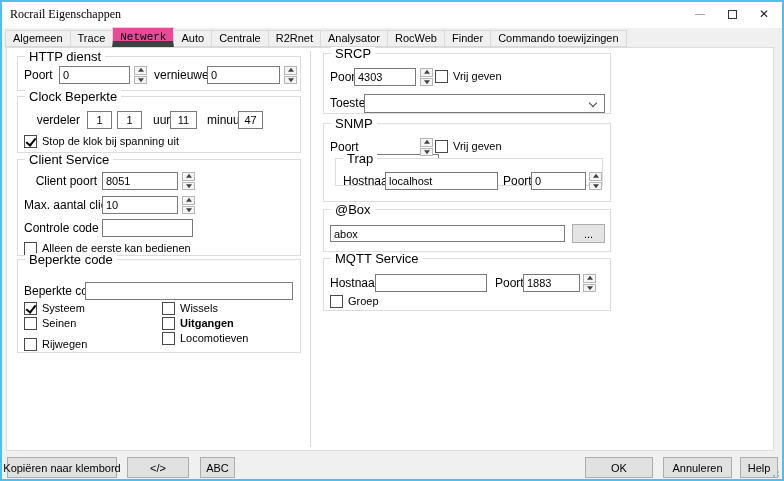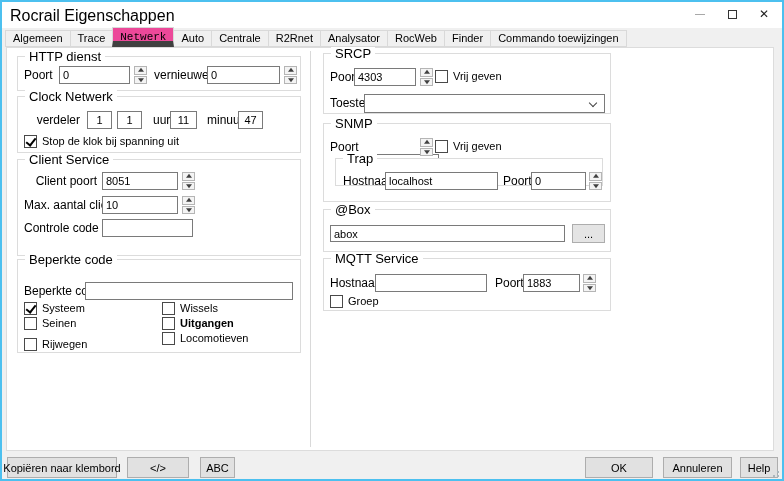--- a/index.html
+++ b/index.html
@@ -1,20 +1,20 @@
 <!DOCTYPE html>
 <html><head>
 <meta charset="utf-8">
 <style>
   *{box-sizing:border-box;margin:0;padding:0;font-family:"Liberation Sans","DejaVu Sans",sans-serif;}
   body{background:#cfcfcf;}
   #win{position:relative;width:784px;height:481px;background:#f0f0f0;overflow:hidden;}
   .border-overlay{position:absolute;inset:0;border:2px solid #4cc0ef;pointer-events:none;z-index:60;}
   .titlebar{position:absolute;left:0;top:0;right:0;height:28px;background:#ffffff;}
-  .title{position:absolute;left:10px;top:7px;font-size:16px;color:#000;white-space:nowrap;}
+  .title{position:absolute;left:10px;top:7px;font-size:12px;color:#000;white-space:nowrap;font-family:Liberation Serif, serif;}
   .wbtns{position:absolute;right:4px;top:2px;display:flex;}
   .wbtn{width:32px;height:24px;display:flex;align-items:center;justify-content:center;font-size:12px;color:#222;}
   .minline{width:10px;height:1px;background:#a8a8a8;display:block;}
   .maxbox{width:9px;height:9px;border:1px solid #333;display:block;}
   .tabs{position:absolute;left:5px;top:27px;height:20px;display:flex;align-items:flex-end;z-index:5;}
   .tab{background:#f0f0f0;border:1px solid #d9d9d9;height:17px;line-height:15px;padding:0 7px;font-size:11px;color:#000;white-space:nowrap;}
   .tab + .tab{margin-left:-1px;}
   .tab.active{background:#ec4899;height:20px;line-height:19px;border-bottom:6px solid #404040;position:relative;z-index:6;font-family:Liberation Mono, monospace;}
   .page{position:absolute;left:6px;top:47px;width:768px;height:404px;background:#fff;border:1px solid #dcdcdc;}
   .vsep{position:absolute;left:303px;top:3px;width:1px;height:396px;background:#d9d9d9;}
@@ -88,21 +88,21 @@
         </span>
       <span class="lbl" style="left:136px;top:9px;">vernieuwen</span>
       <input class="txt" style="left: 189px; top: 9px; width: 73px;" value="0">
       <span class="spin" style="left:266px;top:9px;">
           <i class="u"></i>
           <i class="d"></i>
         </span>
     </div>
 
     <div class="group" style="left:10px;top:48px;width:284px;height:57px;">
-      <span class="legend">Clock Netwerk</span>
+      <span class="legend">Clock Beperkte</span>
       <span class="lbl r" style="left:6px;top:14px;width:56px;">verdeler</span>
       <input class="txt c" style="left: 69px; top: 14px; width: 25px;" value="1">
       <input class="txt c" style="left: 99px; top: 14px; width: 25px;" value="1">
       <span class="lbl" style="left:135px;top:14px;">uur</span>
       <input class="txt c" style="left: 152px; top: 14px; width: 27px;" value="11">
       <span class="lbl" style="left:189px;top:14px;">minuut</span>
       <input class="txt c" style="left: 220px; top: 14px; width: 25px;" value="47">
       <div class="chkrow" style="left:6px;top:38px;">
         <span class="chk on"></span>
         <span class="cl">Stop de klok bij spanning uit</span>
@@ -118,20 +118,24 @@
           <i class="d"></i>
         </span>
       <span class="lbl r" style="left:6px;top:36px;width:73px;">Max. aantal clients</span>
       <input class="txt" style="left: 84px; top: 36px; width: 76px;" value="10">
       <span class="spin" style="left:164px;top:36px;">
           <i class="u"></i>
           <i class="d"></i>
         </span>
       <span class="lbl r" style="left:6px;top:59px;width:73px;">Controle code</span>
       <input class="txt" style="left: 84px; top: 59px; width: 91px;" value="">
+      <div class="chkrow" style="left:6px;top:82px;">
+        <span class="chk"></span>
+        <span class="cl">Alleen de eerste kan bedienen</span>
+      </div>
     </div>
 
     <div class="group" style="left:10px;top:211px;width:284px;height:94px;">
       <span class="legend">Beperkte code</span>
       <span class="lbl" style="left:6px;top:22px;">Beperkte code</span>
       <input class="txt" style="left: 67px; top: 22px; width: 208px;" value="">
       <div class="chkrow" style="left:6px;top:42px;">
         <span class="chk on"></span>
         <span class="cl">Systeem</span>
       </div>

